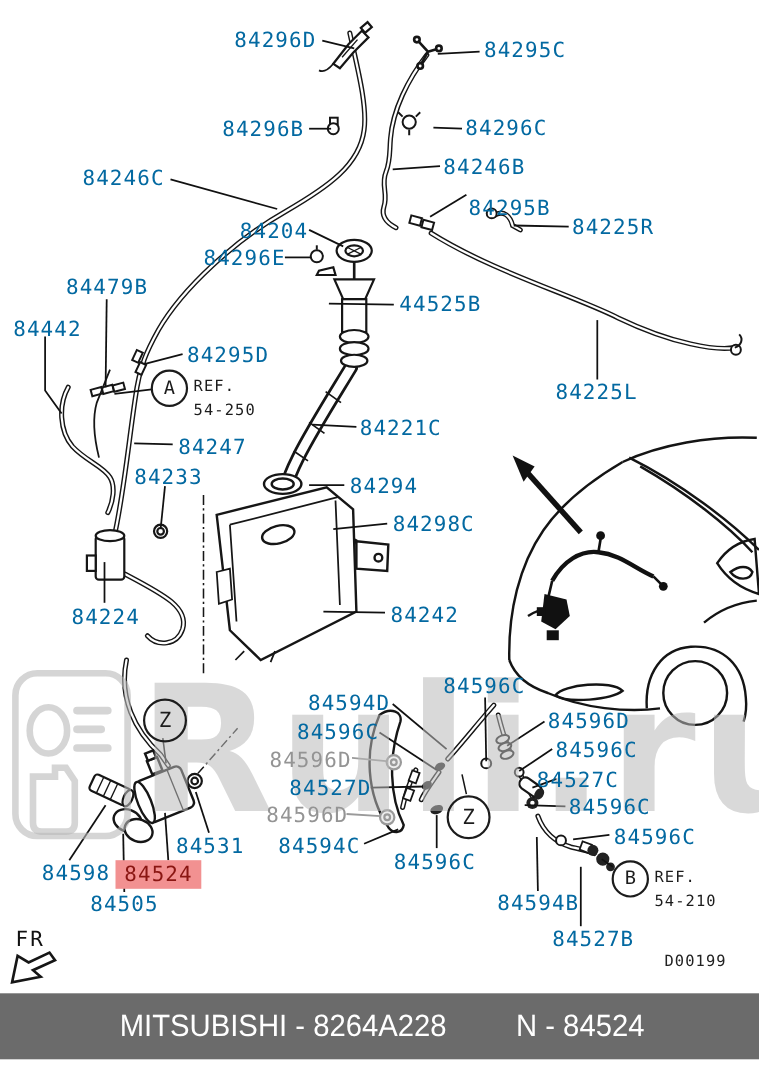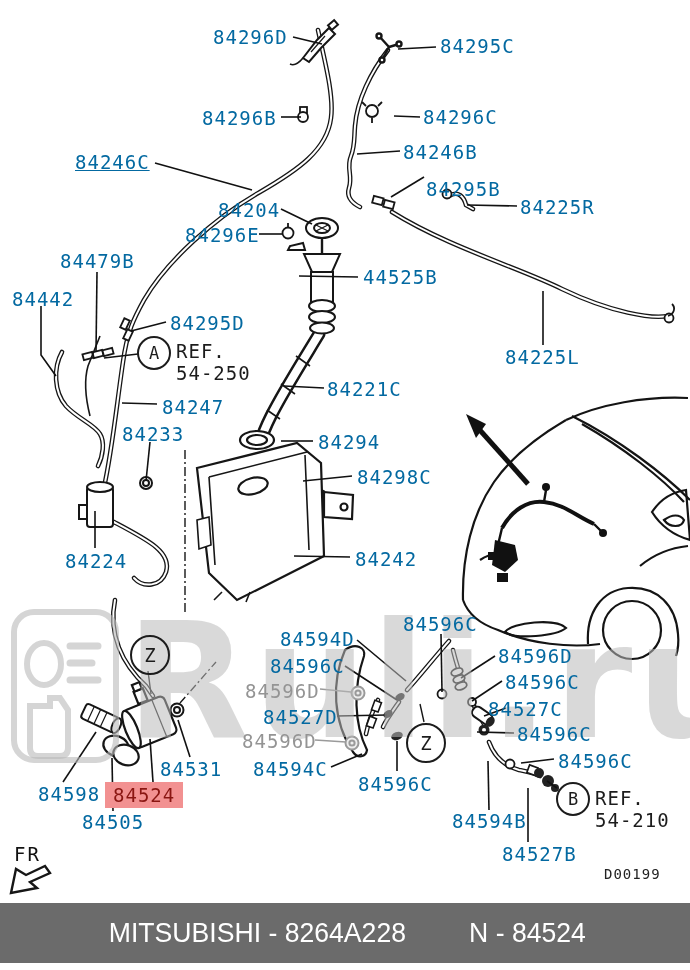--- a/index.html
+++ b/index.html
@@ -11,21 +11,21 @@
      letter-spacing:4px;color:rgba(185,185,185,0.55);white-space:nowrap;pointer-events:none;}
   #labels-layer{position:absolute;left:0;top:0;width:690px;height:970px;z-index:3;}
   .plabel{position:absolute;font-size:19px;letter-spacing:1px;color:#0369a1;
           line-height:20px;white-space:nowrap;}
   .plabel.muted{color:#949494;}
   .plabel.hl{background:#f29191;color:#8a1612;padding:3px 8px;margin-left:-8px;margin-top:-3px;}
   .circle-letter{position:absolute;border:2px solid #1c1c1c;border-radius:50%;
      display:flex;align-items:center;justify-content:center;font-size:19px;color:#1c1c1c;
      background:transparent;}
   .circle-letter.small{font-size:17px;}
-  .ref-text{position:absolute;font-size:19px;letter-spacing:1px;color:#1c1c1c;line-height:22px;}
+  .ref-text{position:absolute;font-size:14px;letter-spacing:1px;color:#1c1c1c;line-height:22px;}
   #diagram-code{position:absolute;left:604px;top:866px;font-size:14px;letter-spacing:1px;color:#222;z-index:3;}
   #fr-label{position:absolute;left:14px;top:843px;font-size:19px;letter-spacing:2px;color:#111;z-index:3;}
   #footer-bar{position:absolute;left:0;top:903px;width:690px;height:60px;background:#6b6b6b;
      display:flex;align-items:center;justify-content:center;gap:52px;z-index:4;
      font-family:"Liberation Sans",sans-serif;font-size:28px;color:#fff;}
   #footer-bar span{transform:scaleX(0.95);}
 </style>
 </head>
 <body>
 
@@ -301,21 +301,21 @@
   </g>
 </svg>
 
 <div id="watermark-text">Ruli.ru</div>
 
 <div id="labels-layer">
       <div class="plabel" style="left: 213px; top: 27px;">84296D</div>
       <div class="plabel" style="left: 440px; top: 36px;">84295C</div>
       <div class="plabel" style="left: 202px; top: 108px;">84296B</div>
       <div class="plabel" style="left: 423px; top: 107px;">84296C</div>
-      <div class="plabel" style="left: 75px; top: 152px; text-decoration: underline;">84246C</div>
+      <div class="plabel" style="left: 75px; top: 152px;">84246C</div>
       <div class="plabel" style="left: 403px; top: 142px;">84246B</div>
       <div class="plabel" style="left: 426px; top: 167px; margin-top: 12px;">84295B</div>
       <div class="plabel" style="left: 520px; top: 197px;">84225R</div>
       <div class="plabel" style="left: 218px; top: 200px;">84204</div>
       <div class="plabel" style="left: 185px; top: 225px;">84296E</div>
       <div class="plabel" style="left: 60px; top: 251px;">84479B</div>
       <div class="plabel" style="left: 12px; top: 289px;">84442</div>
       <div class="plabel" style="left: 363px; top: 267px;">44525B</div>
       <div class="plabel" style="left: 170px; top: 313px;">84295D</div>
       <div class="plabel" style="left: 505px; top: 347px;">84225L</div>

